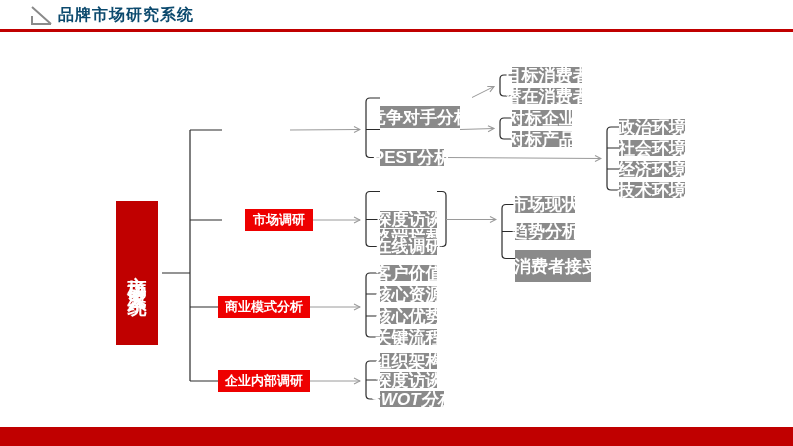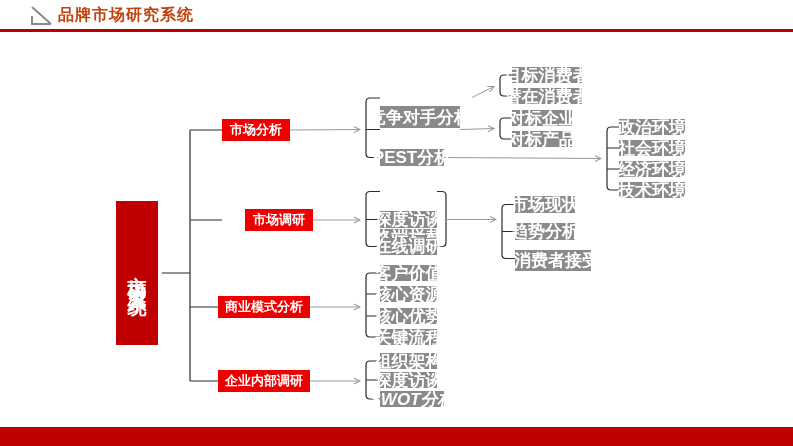--- a/index.html
+++ b/index.html
@@ -2,21 +2,21 @@
 <html><head>
 <meta charset="utf-8">
 <style>
   html,body{margin:0;padding:0;background:#fff;}
   .stage{
     position:relative;width:793px;height:446px;background:#ffffff;overflow:hidden;
     font-family:"Liberation Sans","DejaVu Sans",sans-serif;
   }
   
   .hdr-icon{position:absolute;left:28px;top:4px;width:26px;height:24px;}
-  .hdr-title{position:absolute;left:58px;top:5px;font-size:16px;font-weight:bold;color:#c2410c;letter-spacing:1px;white-space:nowrap;}
+  .hdr-title{position:absolute;left:58px;top:5px;font-size:16px;font-weight:bold;color:#0c4a6e;letter-spacing:1px;white-space:nowrap;}
   .hdr-rule{position:absolute;left:0;top:29px;width:793px;height:3px;background:#c00000;}
   .footer-bar{position:absolute;left:0;top:427px;width:793px;height:19px;background:#c00000;}
   
   .wires{position:absolute;left:0;top:0;width:793px;height:446px;}
   
   .node{position:absolute;display:flex;align-items:center;justify-content:center;
         color:#fff;font-weight:bold;white-space:nowrap;box-sizing:border-box;}
   .node-root{background:#c00000;writing-mode:vertical-rl;font-size:19px;letter-spacing:4px;}
   .node-red{background:#ee0000;font-size:13px;}
   .node-gray{background:#8a8a8a;font-size:17px;}
@@ -56,21 +56,20 @@
     <path d="M460,129.5 L494,128.5" fill="none" stroke="#9a9a9a" stroke-width="1" marker-end="url(#arw)"></path>
     <path d="M444,157.5 L601,158.5" fill="none" stroke="#9a9a9a" stroke-width="1" marker-end="url(#arw)"></path>
     <path d="M290,220 L360,220" fill="none" stroke="#9a9a9a" stroke-width="1" marker-end="url(#arw)"></path>
     <path d="M446,219.5 L496,219.5" fill="none" stroke="#9a9a9a" stroke-width="1" marker-end="url(#arw)"></path>
     <path d="M310,307 L360,307" fill="none" stroke="#9a9a9a" stroke-width="1" marker-end="url(#arw)"></path>
     <path d="M310,381 L360,381" fill="none" stroke="#9a9a9a" stroke-width="1" marker-end="url(#arw)"></path>
   </svg>
 
   <div class="node node-root" style="left:116px;top:201px;width:42px;height:144px;">市场研究系统</div>
 
-  <div class="node node-red" style="left:222px;top:119px;width:68px;height:22px;">市场分析</div>
   <div class="node node-red" style="left:222px;top:209px;width:68px;height:22px;margin-left:23px;">市场调研</div>
   <div class="node node-red" style="left:218px;top:296px;width:92px;height:22px;">商业模式分析</div>
   <div class="node node-red" style="left:218px;top:370px;width:92px;height:22px;">企业内部调研</div>
 
   <div class="node node-gray" style="left:380px;top:106px;width:80px;height:22px;">竞争对手分析</div>
   <div class="node node-gray" style="left:380px;top:149px;width:64px;height:17px;">PEST分析</div>
 
   <div class="node node-gray" style="left:512px;top:67px;width:70px;height:16px;">目标消费者</div>
   <div class="node node-gray" style="left:512px;top:88px;width:70px;height:16px;">潜在消费者</div>
   <div class="node node-gray" style="left:512px;top:110px;width:60px;height:16px;">对标企业</div>
@@ -80,21 +79,21 @@
   <div class="node node-gray" style="left:619px;top:140px;width:66px;height:16px;">社会环境</div>
   <div class="node node-gray" style="left:619px;top:161px;width:66px;height:16px;">经济环境</div>
   <div class="node node-gray" style="left:619px;top:182px;width:66px;height:16px;">技术环境</div>
 
   <div class="node node-gray" style="left:380px;top:183px;width:57px;height:17px;margin-top:46px;">终端拦截</div>
   <div class="node node-gray" style="left:380px;top:211px;width:57px;height:17px;">深度访谈</div>
   <div class="node node-gray" style="left:380px;top:238px;width:57px;height:17px;">在线调研</div>
 
   <div class="node node-gray" style="left:515px;top:196px;width:60px;height:17px;">市场现状</div>
   <div class="node node-gray" style="left:515px;top:223px;width:60px;height:17px;">趋势分析</div>
-  <div class="node node-gray" style="left:515px;top:250px;width:76px;height:21px;padding-left:24px;">消费者接受度</div>
+  <div class="node node-gray" style="left:515px;top:250px;width:76px;height:32px;padding-left:24px;">消费者接受度</div>
 
   <div class="node node-gray" style="left:380px;top:265px;width:57px;height:16px;">客户价值</div>
   <div class="node node-gray" style="left:380px;top:286px;width:57px;height:16px;">核心资源</div>
   <div class="node node-gray" style="left:380px;top:308px;width:57px;height:16px;">核心优势</div>
   <div class="node node-gray" style="left:380px;top:329px;width:57px;height:16px;">关键流程</div>
 
   <div class="node node-gray" style="left:380px;top:353px;width:57px;height:16px;">组织架构</div>
   <div class="node node-gray" style="left:380px;top:372px;width:57px;height:16px;">深度访谈</div>
   <div class="node node-gray" style="left:380px;top:391px;width:64px;height:16px;font-style:italic;">SWOT分析</div>
 

